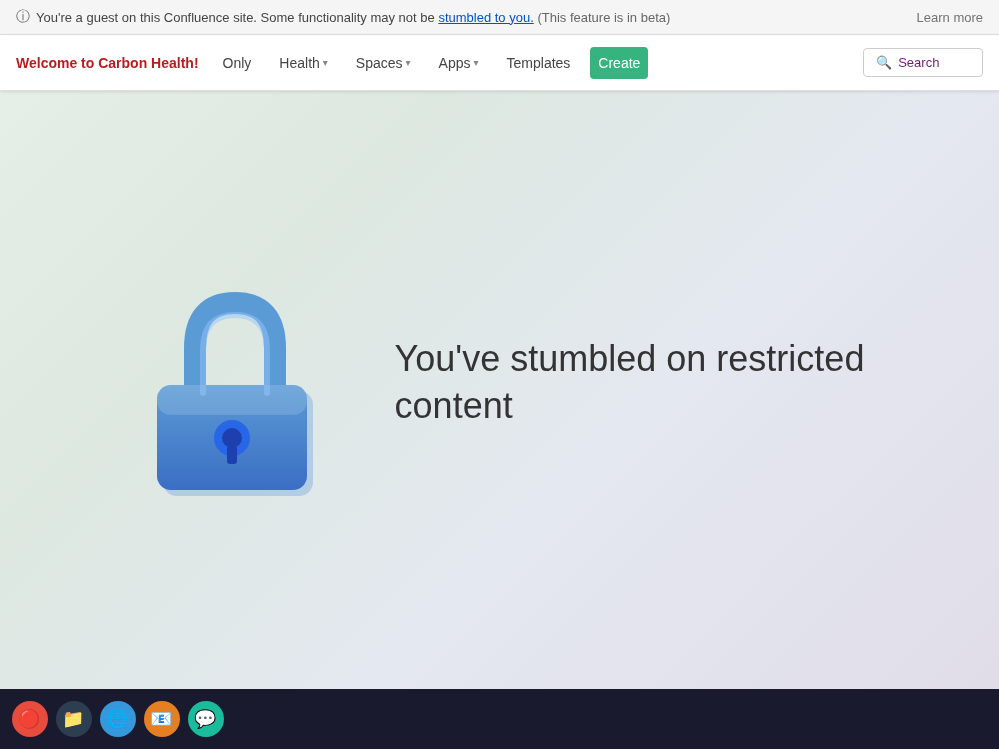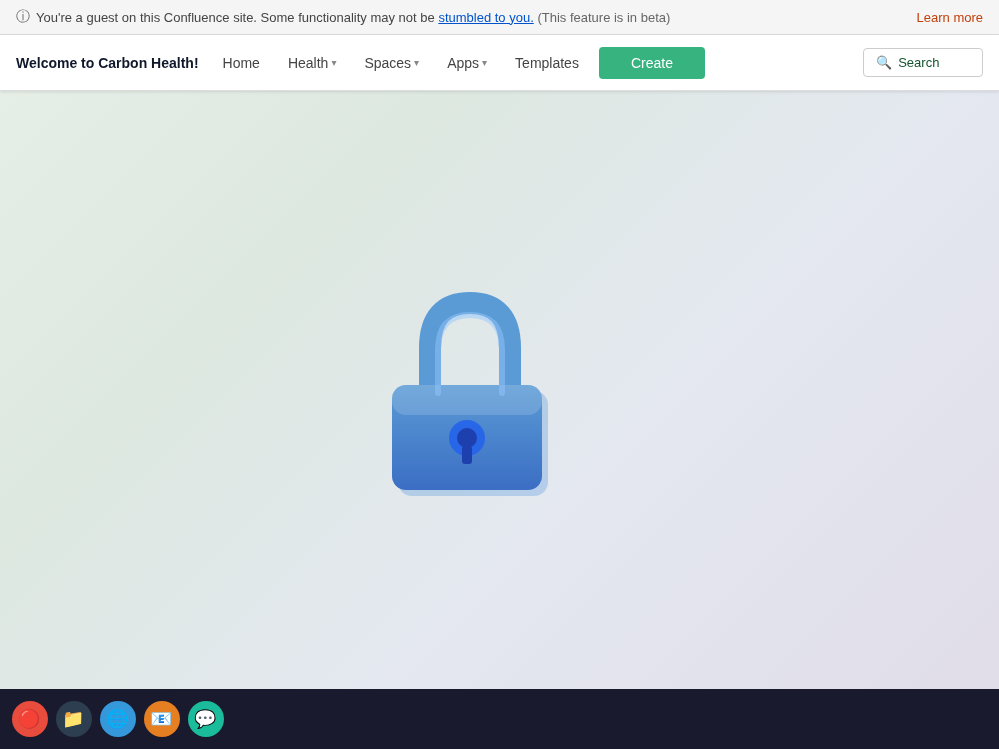--- a/index.html
+++ b/index.html
@@ -41,21 +41,21 @@
       text-decoration: underline;
       cursor: pointer;
     }
 
     .guest-banner .beta-note {
       color: #666;
       margin-top: 28px;
     }
 
     .guest-banner .learn-more-link {
-      color: #c2410c;
+      color: #737373;
       text-decoration: none;
       font-weight: 500;
       cursor: pointer;
       margin-left: 4px;
     }
 
     
     .navbar {
       width: 100%;
       background: white;
@@ -64,21 +64,21 @@
       display: flex;
       align-items: center;
       height: 56px;
       gap: 4px;
       box-shadow: 0 1px 3px rgba(0,0,0,0.1);
     }
 
     .site-title {
       font-size: 14px;
       font-weight: 600;
-      color: #0f172a;
+      color: #b91c1c;
       margin-right: 8px;
       white-space: nowrap;
     }
 
     .nav-item {
       padding: 8px 12px;
       font-size: 14px;
       color: #444;
       cursor: pointer;
       border-radius: 4px;
@@ -91,21 +91,21 @@
     .nav-chevron {
       font-size: 10px;
       color: #888;
     }
 
     .create-button {
       background: #36b37e;
       color: white;
       border: none;
       border-radius: 4px;
-      padding: 8px 32px;
+      padding: 8px 8px;
       font-size: 14px;
       font-weight: 500;
       cursor: pointer;
       margin-left: 4px;
     }
 
     .nav-spacer {
       flex: 1;
     }
 
@@ -120,21 +120,21 @@
       min-width: 120px;
     }
 
     .search-icon {
       color: #888;
       font-size: 13px;
     }
 
     .search-text {
       font-size: 13px;
-      color: #14532d;
+      color: #701a75;
     }
 
     
     .main-content {
       width: 100%;
       height: calc(749px - 30px - 56px - 60px);
       display: flex;
       align-items: center;
       justify-content: center;
       padding: 40px;
@@ -211,21 +211,21 @@
     <a class="available-link">stumbled to you.</a>
     <span class="beta-note"> <span>(This feature is in beta)</span></span>
   </span>
   <a class="learn-more-link">Learn more</a>
 </div>
 
 <nav class="navbar">
   <span class="site-title">Welcome to Carbon Health!</span>
 
   <div class="nav-item">
-    <span>Home</span>
+    <span>Only</span>
   </div>
 
   <div class="nav-item">
     <span>Health</span>
     <span class="nav-chevron">▾</span>
   </div>
 
   <div class="nav-item">
     <span>Spaces</span>
     <span class="nav-chevron">▾</span>
@@ -273,20 +273,24 @@
         <defs>
           <linearGradient id="lockGrad" x1="0" y1="0" x2="0" y2="1">
             <stop offset="0%" stop-color="#5b9bd5"></stop>
             <stop offset="100%" stop-color="#3b6ec4"></stop>
           </linearGradient>
         </defs>
       </svg>
     </div>
 
     <div class="restricted-text">
+      <h1 class="restricted-heading">
+        <span>You've stumbled on restricted</span><br>
+        <span>content</span>
+      </h1>
     </div>
 
   </div>
 </div>
 
 <div class="taskbar">
   <div class="taskbar-icon red">🔴</div>
   <div class="taskbar-icon dark">📁</div>
   <div class="taskbar-icon blue">🌐</div>
   <div class="taskbar-icon orange">📧</div>

